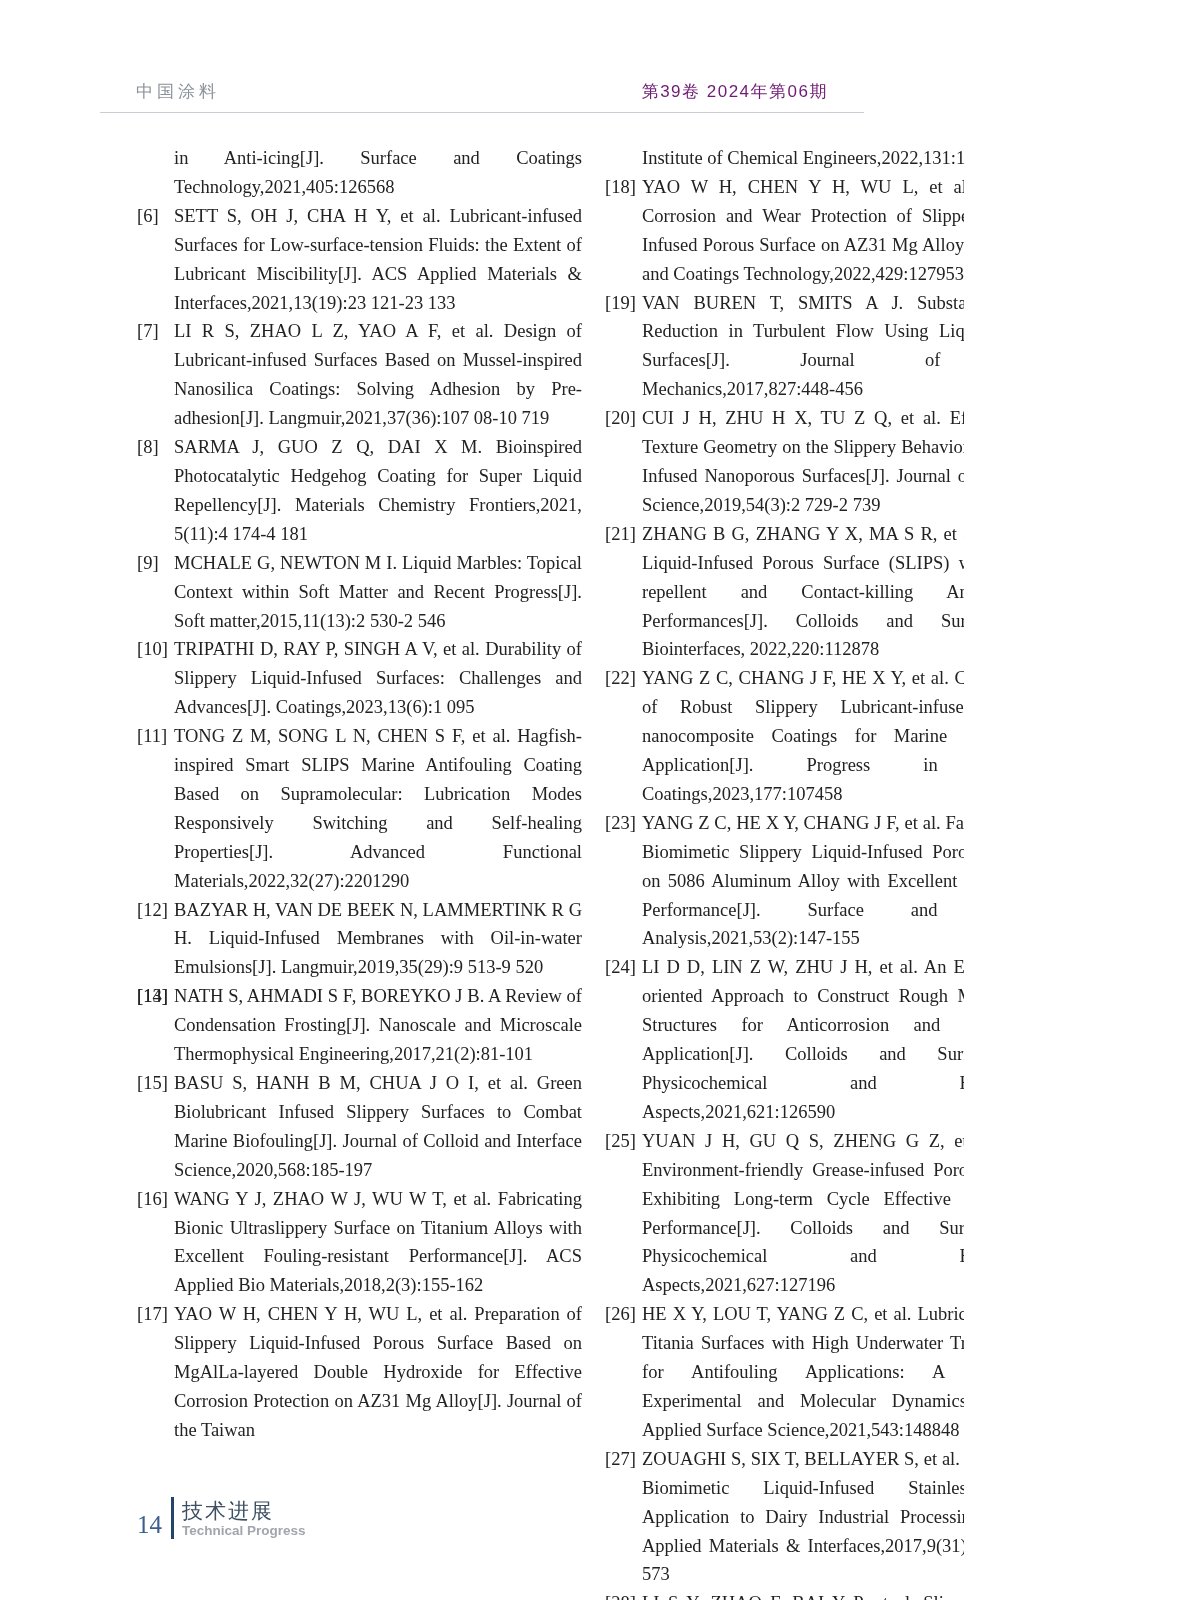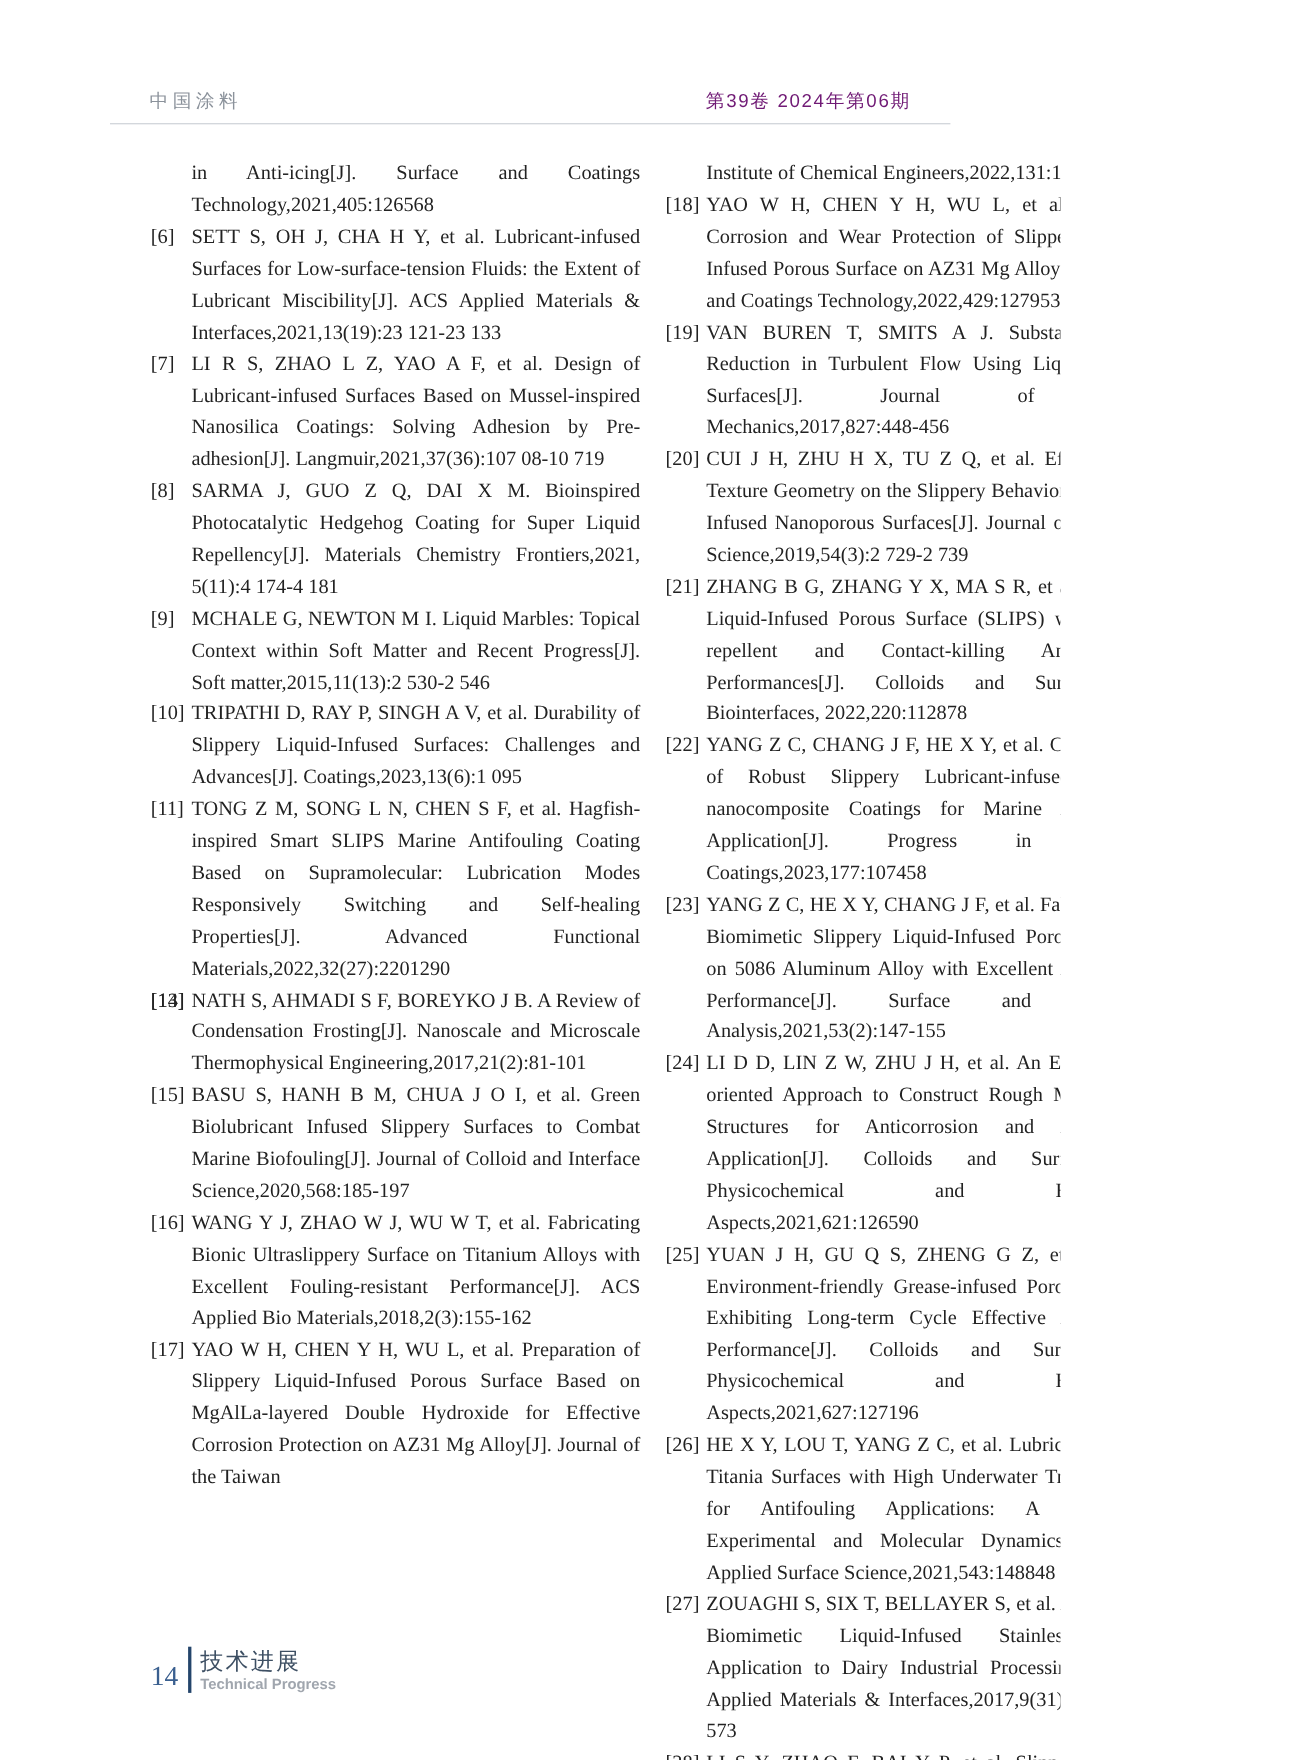--- a/index.html
+++ b/index.html
@@ -129,20 +129,23 @@
   </div>
 
   <div class="ref">
     <span class="num">[10]</span><span class="txt">TRIPATHI D, RAY P, SINGH A V, et al. Durability of Slippery Liquid-Infused Surfaces: Challenges and Advances[J]. Coatings,2023,13(6):1 095</span>
   </div>
 
   <div class="ref">
     <span class="num">[11]</span><span class="txt">TONG Z M, SONG L N, CHEN S F, et al. Hagfish-inspired Smart SLIPS Marine Antifouling Coating Based on Supramolecular: Lubrication Modes Responsively Switching and Self-healing Properties[J]. Advanced Functional Materials,2022,32(27):2201290</span>
   </div>
 
+  <div class="ref">
+    <span class="num">[12]</span><span class="txt">BAZYAR H, VAN DE BEEK N, LAMMERTINK R G H. Liquid-Infused Membranes with Oil-in-water Emulsions[J]. Langmuir,2019,35(29):9 513-9 520</span>
+  </div>
 
   <div class="ref">
     <span class="num">[13]</span>
   </div>
 
   <div class="ref">
     <span class="num">[14]</span><span class="txt">NATH S, AHMADI S F, BOREYKO J B. A Review of Condensation Frosting[J]. Nanoscale and Microscale Thermophysical Engineering,2017,21(2):81-101</span>
   </div>
 
   <div class="ref">

